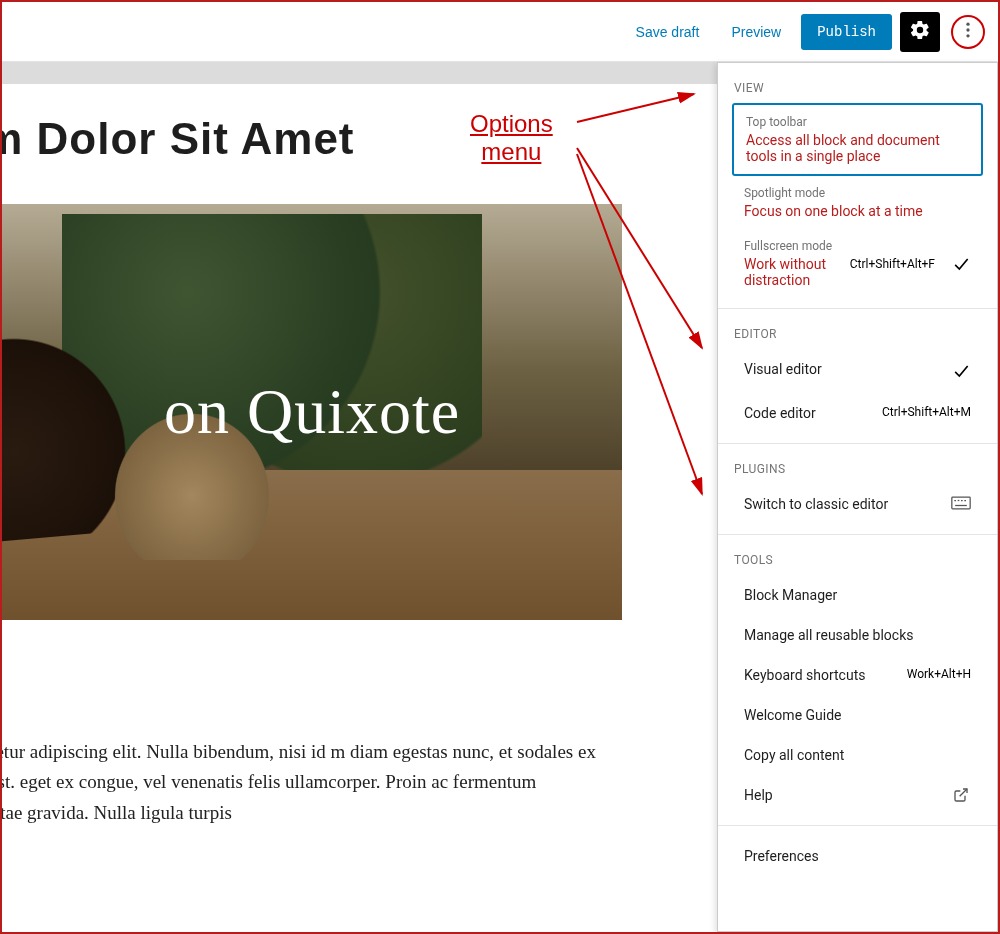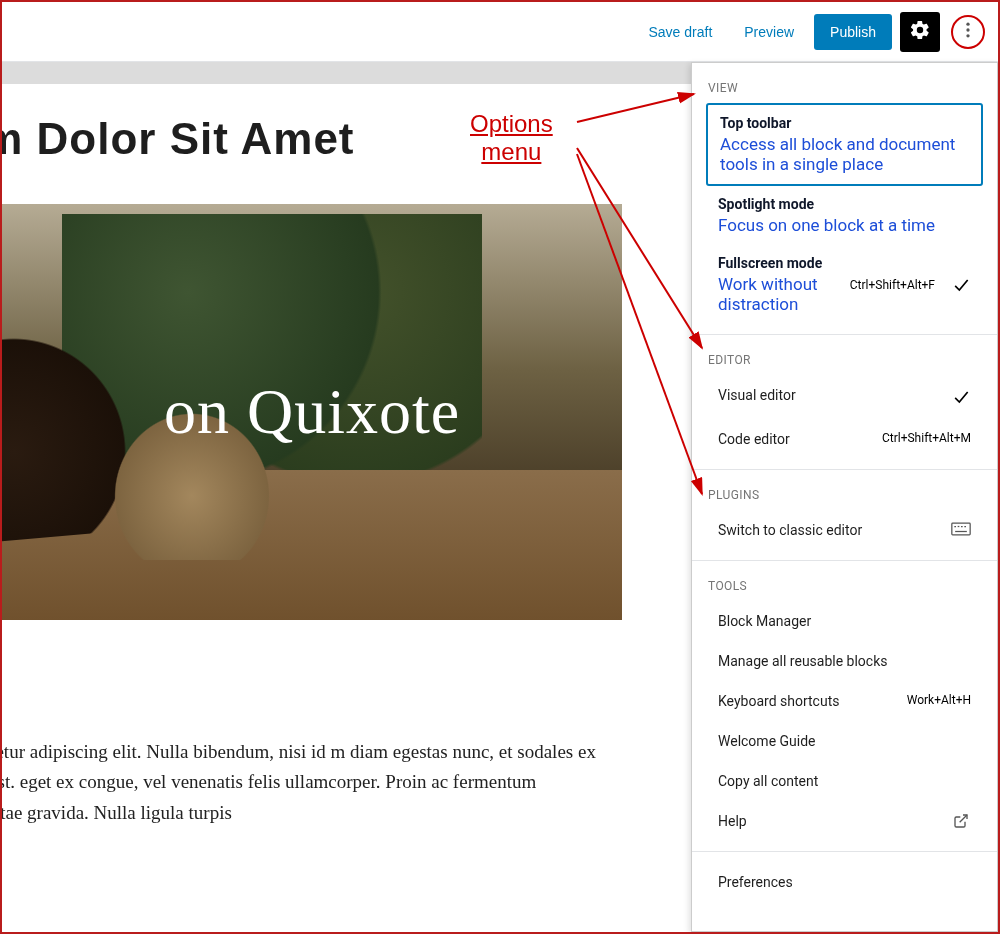--- a/index.html
+++ b/index.html
@@ -1,48 +1,48 @@
 <!DOCTYPE html>
 <html><head>
 <meta charset="utf-8">
 <style>
   html,body{margin:0;padding:0;font-family:-apple-system,BlinkMacSystemFont,"Segoe UI",Roboto,Helvetica,Arial,sans-serif;color:#1e1e1e;height:100%;}
   *{box-sizing:border-box;}
   .frame{width:1000px;height:934px;border:2px solid #b91c1c;position:relative;overflow:hidden;background:#fff;}
   
   .header{height:60px;display:flex;align-items:center;justify-content:flex-end;gap:8px;padding:0 10px;border-bottom:1px solid #e2e4e7;background:#fff;position:relative;z-index:5;}
   .link-btn{color:#007cba;background:transparent;border:0;font-size:14px;padding:8px 12px;cursor:pointer;}
-  .primary-btn{background:#007cba;color:#fff;border:0;padding:10px 16px;font-size:14px;border-radius:3px;cursor:pointer;}
+  .primary-btn{background:#007cba;color:#fff;border:0;padding:10px 16px;font-size:14px;border-radius:3px;cursor:pointer;font-family:Liberation Mono, monospace;}
   .icon-btn{width:40px;height:40px;display:flex;align-items:center;justify-content:center;border-radius:3px;border:0;background:transparent;cursor:pointer;}
   .gear-btn{background:#000;color:#fff;}
   .dots-holder{position:relative;}
   .dots-btn{color:#555;}
   .circle-red{position:absolute;border:2px solid #cc0000;border-radius:50%;width:34px;height:34px;top:3px;left:3px;pointer-events:none;}
   
   .canvas-wrap{position:absolute;top:60px;left:0;right:0;bottom:0;background:#dcdcdc;padding:22px 22px 0 0;overflow:hidden;}
   .content{background:#fff;height:100%;overflow:hidden;padding:0;position:relative;}
   .post-title{font-size:44px;font-weight:800;letter-spacing:1px;margin:30px 0 40px -100px;font-family:"Segoe UI",Arial,sans-serif;white-space:nowrap;}
   .hero{height:416px;margin-left:-200px;width:820px;position:relative;background:linear-gradient(to bottom,#b5ab94,#6d6143 40%,#3a2d1b 80%);display:flex;align-items:center;justify-content:center;overflow:hidden;}
   .hero-text{font-family:Georgia,serif;color:#fff;font-size:64px;letter-spacing:1px;position:relative;z-index:2;margin-left:200px;}
   
   .trees{position:absolute;top:10px;left:260px;width:420px;height:260px;background:radial-gradient(circle at 30% 30%,#3f5532 0%,#263b1f 55%,transparent 56%),radial-gradient(circle at 70% 30%,#44522b 0%,#2b3d1e 55%,transparent 56%);}
   .ground{position:absolute;left:0;right:0;bottom:0;height:150px;background:linear-gradient(to bottom,#8a6d4a,#70512d);}
   .horse{position:absolute;bottom:80px;left:80px;width:260px;height:220px;background:radial-gradient(ellipse at 50% 60%,#2a1b10 0%,#1b1008 60%,transparent 61%);transform:rotate(-5deg);}
   .donkey{position:absolute;bottom:60px;left:300px;width:180px;height:160px;background:radial-gradient(ellipse at 50% 60%,#a3875d 0%,#7d6440 60%,transparent 61%);}
   .heading2{font-family:Georgia,serif;font-size:40px;font-weight:700;margin:50px 0 20px -120px;letter-spacing:1px;}
   .body-text{font-family:Georgia,serif;font-size:19px;line-height:1.6;margin:0 0 0 -120px;color:#222;max-width:720px;}
   
-  .options-panel{position:absolute;top:60px;right:0;width:307px;bottom:0;background:#fff;border:1px solid #ccc;box-shadow:-2px 2px 6px rgba(0,0,0,0.12);overflow-y:auto;z-index:6;}
+  .options-panel{position:absolute;top:60px;right:0;width:281px;bottom:0;background:#fff;border:1px solid #ccc;box-shadow:-2px 2px 6px rgba(0,0,0,0.12);overflow-y:auto;z-index:6;}
   .section{padding:10px 14px;border-bottom:1px solid #e2e4e7;}
   .section:last-child{border-bottom:none;}
   .sec-label{color:#757575;font-size:12px;letter-spacing:0.4px;padding:8px 2px;text-transform:uppercase;}
   .opt{padding:10px 12px;border-radius:3px;cursor:pointer;position:relative;}
   .opt.highlight{border:2px solid #007cba;}
-  .opt-title{font-size:14px;color:#0f172a;font-weight:bold;}
-  .opt-desc{font-size:17px;color:#1d4ed8;margin-top:3px;}
+  .opt-title{font-size:12px;color:#737373;}
+  .opt-desc{font-size:14px;color:#b91c1c;margin-top:3px;}
   .opt-row{display:flex;align-items:center;gap:16px;}
   .opt-row .opt-title{flex:1;}
   .shortcut{font-size:12px;color:#000000;white-space:nowrap;}
   .check{width:20px;display:flex;justify-content:center;}
   .simple-item{padding:12px 12px;font-size:14px;cursor:pointer;display:flex;align-items:flex-start;}
   .simple-item .label{flex:1;}
   .right-ico{width:20px;display:flex;justify-content:center;}
   
   .annot{position:absolute;color:#cc0000;font-family:Arial,sans-serif;font-weight:400;font-size:24px;z-index:20;pointer-events:none;}
   .annot-label{position:absolute;text-decoration:underline;}

